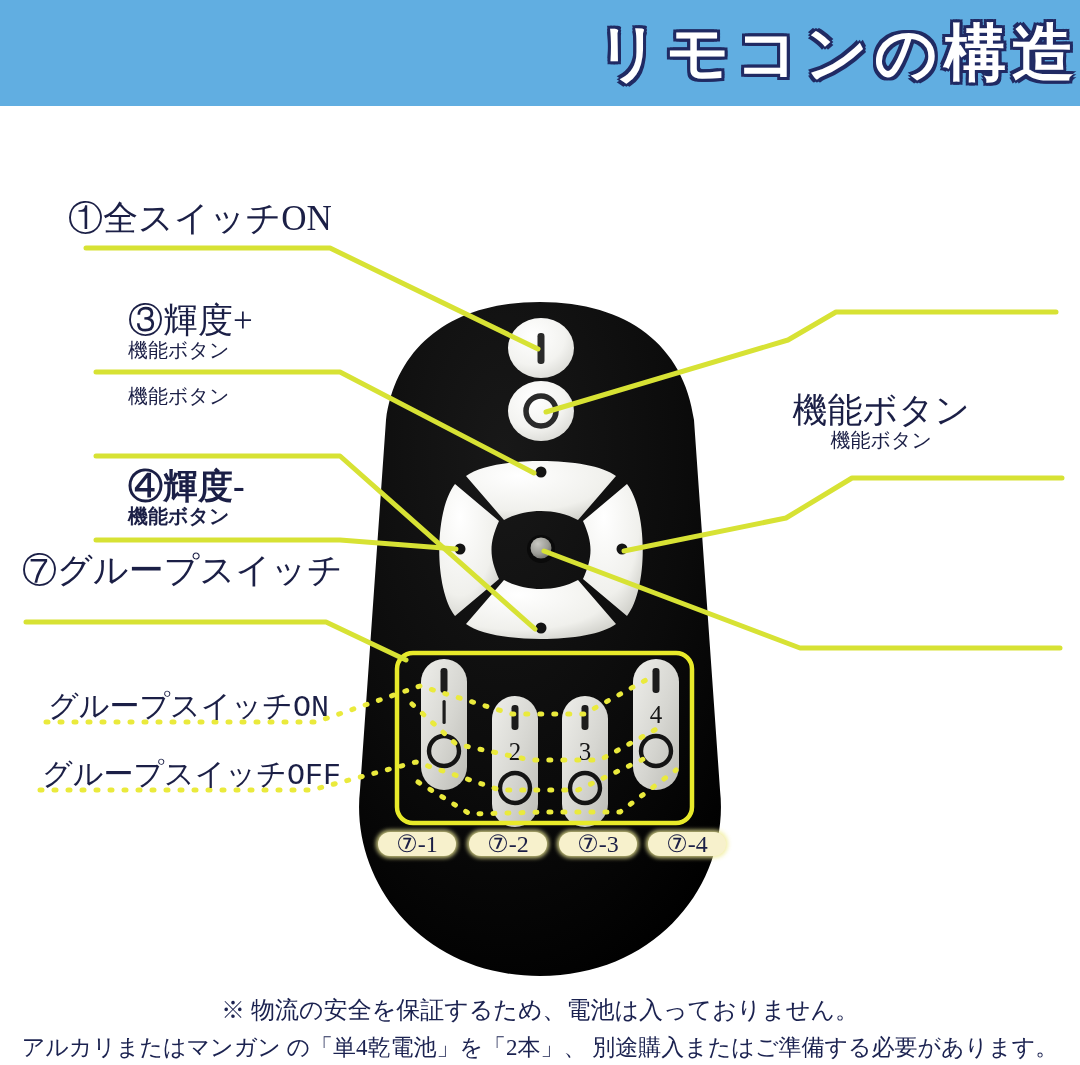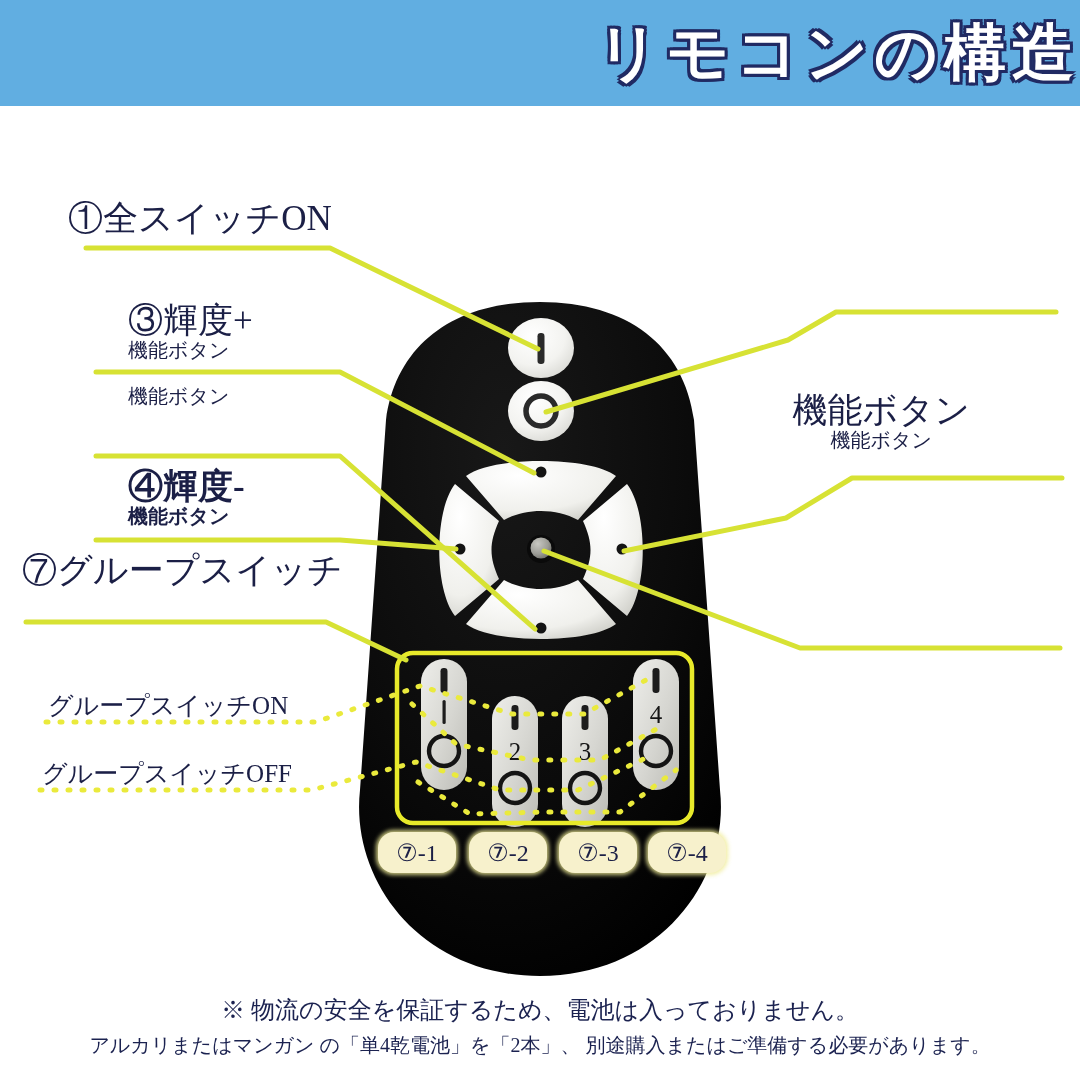--- a/index.html
+++ b/index.html
@@ -44,47 +44,47 @@
   .lbl .sub{font-size:20px;display:block;}
   .lbl.one{left:68px;  top:200px;}
   .lbl.two{right:28px; top:268px; text-align:right;}
   .lbl.three{left:128px;top:302px;}
   .lbl.five{left:128px;top:386px;}
   .lbl.four{left:128px;top:468px;font-weight:bold;}
   .lbl.six{right:110px;top:392px; text-align:center;}
   .lbl.seven{left:22px; top:552px;text-align:right;}
   .lbl.eight{right:28px;top:608px; text-align:right;}
 
-  .lbl.dash{font-size:25px;color:#1b1f46;}
+  .lbl.dash{font-size:30px;color:#1b1f46;font-family:Liberation Mono, monospace;}
   .lbl.gs-on {left:48px;  top:692px;}
   .lbl.gs-off{left:42px;  top:760px;}
 
   
   .pill{
     position:absolute;top:832px;
-    width:78px;height:41px;border-radius:16px;
+    width:78px;height:24px;border-radius:16px;
     background:#f7f1cc;
     display:flex;align-items:center;justify-content:center;
     font-size:24px;color:#1b1f46;
     font-family:"Liberation Serif","DejaVu Serif",serif;
     box-shadow:0 0 4px 2px rgba(240,236,150,.85);
   }
   .pill.p1{left:378px;}
   .pill.p2{left:469px;}
   .pill.p3{left:559px;}
   .pill.p4{left:648px;}
 
   
   .foot{
     position:absolute;left:0;width:1080px;text-align:center;
     color:#1b2250;font-family:"Liberation Serif","DejaVu Serif",serif;
     white-space:nowrap;
   }
   .foot.l1{top:994px;font-size:24px;}
-  .foot.l2{top:1032px;font-size:20px;}
+  .foot.l2{top:1032px;font-size:23px;}
 </style>
 </head>
 <body>
 
 <div id="stage">
 
   <div class="banner">
     <div class="banner-title">リモコンの構造</div>
   </div>
 

